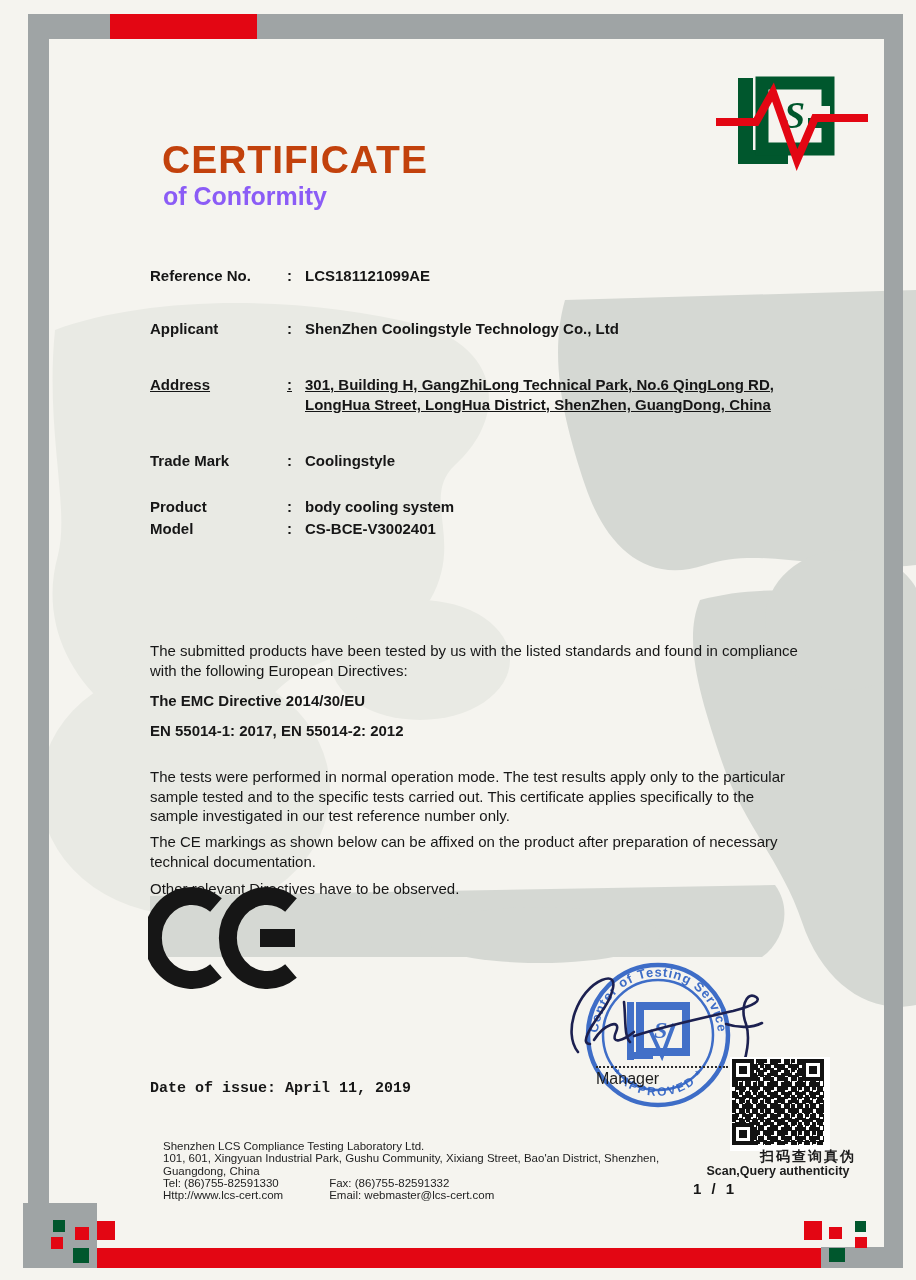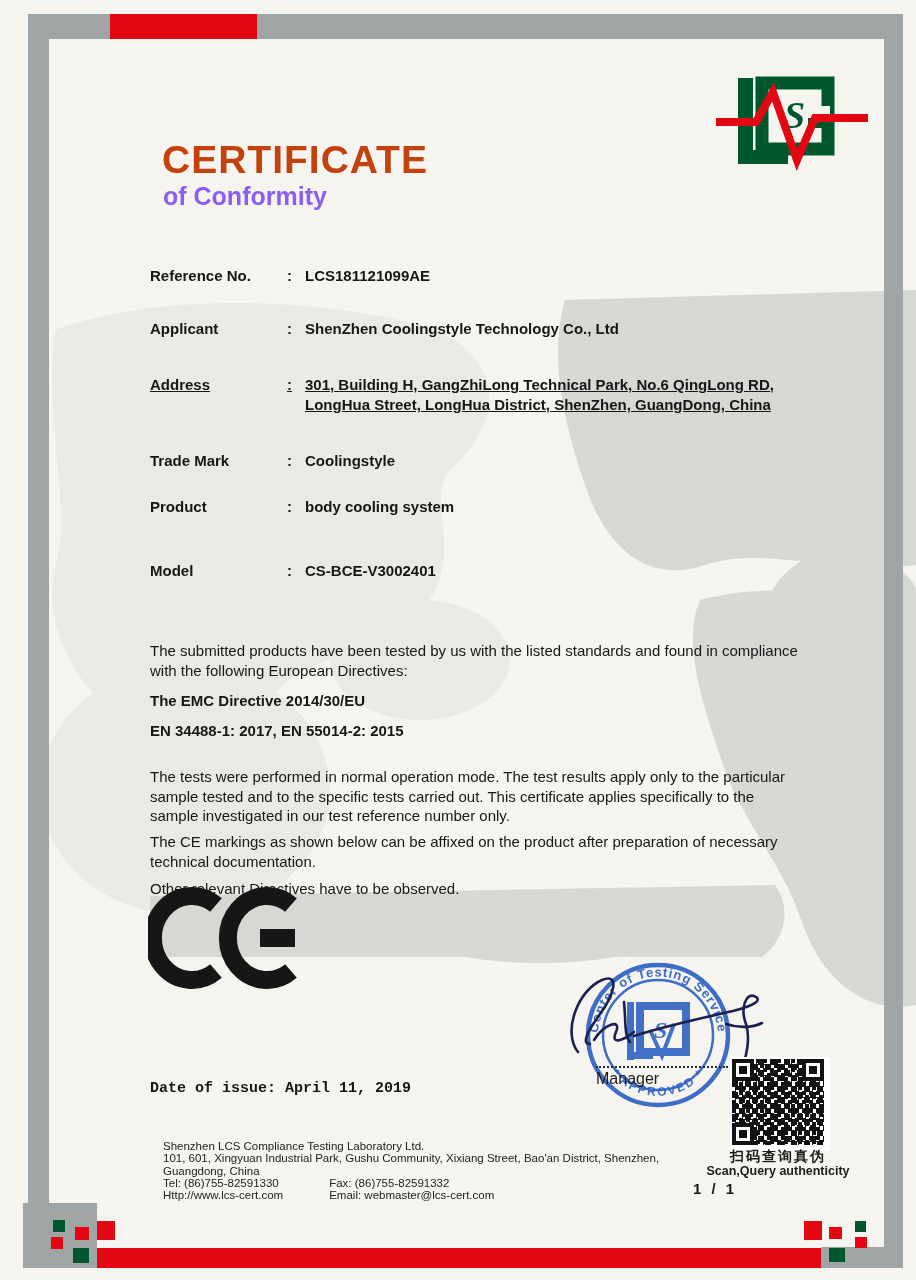--- a/index.html
+++ b/index.html
@@ -35,21 +35,21 @@
   .qr{position:absolute; left:730px; top:1057px; width:96px; height:90px; background:#fff; padding:2px; z-index:5;}
   .qr-inner{position:relative; width:92px; height:86px; background-color:#fff;
     background-image:
       conic-gradient(from 90deg,#121212 25%,transparent 0 50%,#121212 0 75%,transparent 0),
       conic-gradient(#121212 25%,transparent 0 50%,#121212 0 75%,transparent 0);
     background-size:13px 11px,7px 9px;}
   .finder{position:absolute; width:14px; height:14px; border:4px solid #121212; background:#fff;}
   .finder::after{content:""; position:absolute; left:3px; top:3px; width:8px; height:8px; background:#121212;}
   .finder.tl{left:0;top:0;} .finder.tr{right:0;top:0;} .finder.bl{left:0;bottom:0;}
   .qr-cap{position:absolute; left:700px; width:156px; text-align:center; z-index:5; color:#1c1c1c;}
-  .qr-cap.zh{top:1148px; font-size:14px; font-weight:700; letter-spacing:2px;}
+  .qr-cap.zh{top:1148px; font-size:14px; font-weight:700; letter-spacing:2px;text-align:right;}
   .qr-cap.en{top:1164px; font-size:12.5px; font-weight:700;}
   .pagenum{position:absolute; left:693px; top:1180px; font-size:15px; font-weight:700; letter-spacing:3px; z-index:5;}
   
   .footer{position:absolute; left:163px; top:1140px; width:520px; font-size:11.5px; line-height:12.3px; color:#222; z-index:2;}
   .footer .col1{display:inline-block; width:163px;}
 </style>
 </head>
 <body>
 
 <div class="page">
@@ -121,29 +121,29 @@
   <div class="row" style="top:439px;margin-top:12px;">
     <span class="lbl">Trade Mark</span>
     <span class="sep">:</span>
     <span class="val">Coolingstyle</span>
   </div>
   <div class="row" style="top:497px;">
     <span class="lbl">Product</span>
     <span class="sep">:</span>
     <span class="val">body cooling system</span>
   </div>
-  <div class="row" style="top:561px;">
+  <div class="row" style="top:519px;">
     <span class="lbl">Model</span>
     <span class="sep">:</span>
     <span class="val">CS-BCE-V3002401</span>
   </div>
 
   <div class="para" style="top:605px;">The submitted products have been tested by us with the listed standards and found in compliance with the following European Directives:</div>
   <div class="para bold" style="top:655px;">The EMC Directive 2014/30/EU</div>
-  <div class="para bold" style="top:685px;">EN 34488-1: 2017, EN 55014-2: 2015</div>
+  <div class="para bold" style="top:685px;">EN 55014-1: 2017, EN 55014-2: 2012</div>
   <div class="para" style="top:731px;">The tests were performed in normal operation mode. The test results apply only to the particular sample tested and to the specific tests carried out. This certificate applies specifically to the sample investigated in our test reference number only.</div>
   <div class="para" style="top:796px;">The CE markings as shown below can be affixed on the product after preparation of necessary technical documentation.</div>
   <div class="para" style="top:843px;">Other relevant Directives have to be observed.</div>
 
   <svg class="z1" style="left:148px; top:884px;" width="152" height="108" viewBox="0 0 152 108" aria-label="CE">
     <path d="M 68 21 A 39 42 0 1 0 68 87" fill="none" stroke="#161616" stroke-width="18"></path>
     <path d="M 143 21 A 39 42 0 1 0 143 87" fill="none" stroke="#161616" stroke-width="18"></path>
     <line x1="112" y1="54" x2="147" y2="54" stroke="#161616" stroke-width="18"></line>
   </svg>
 

